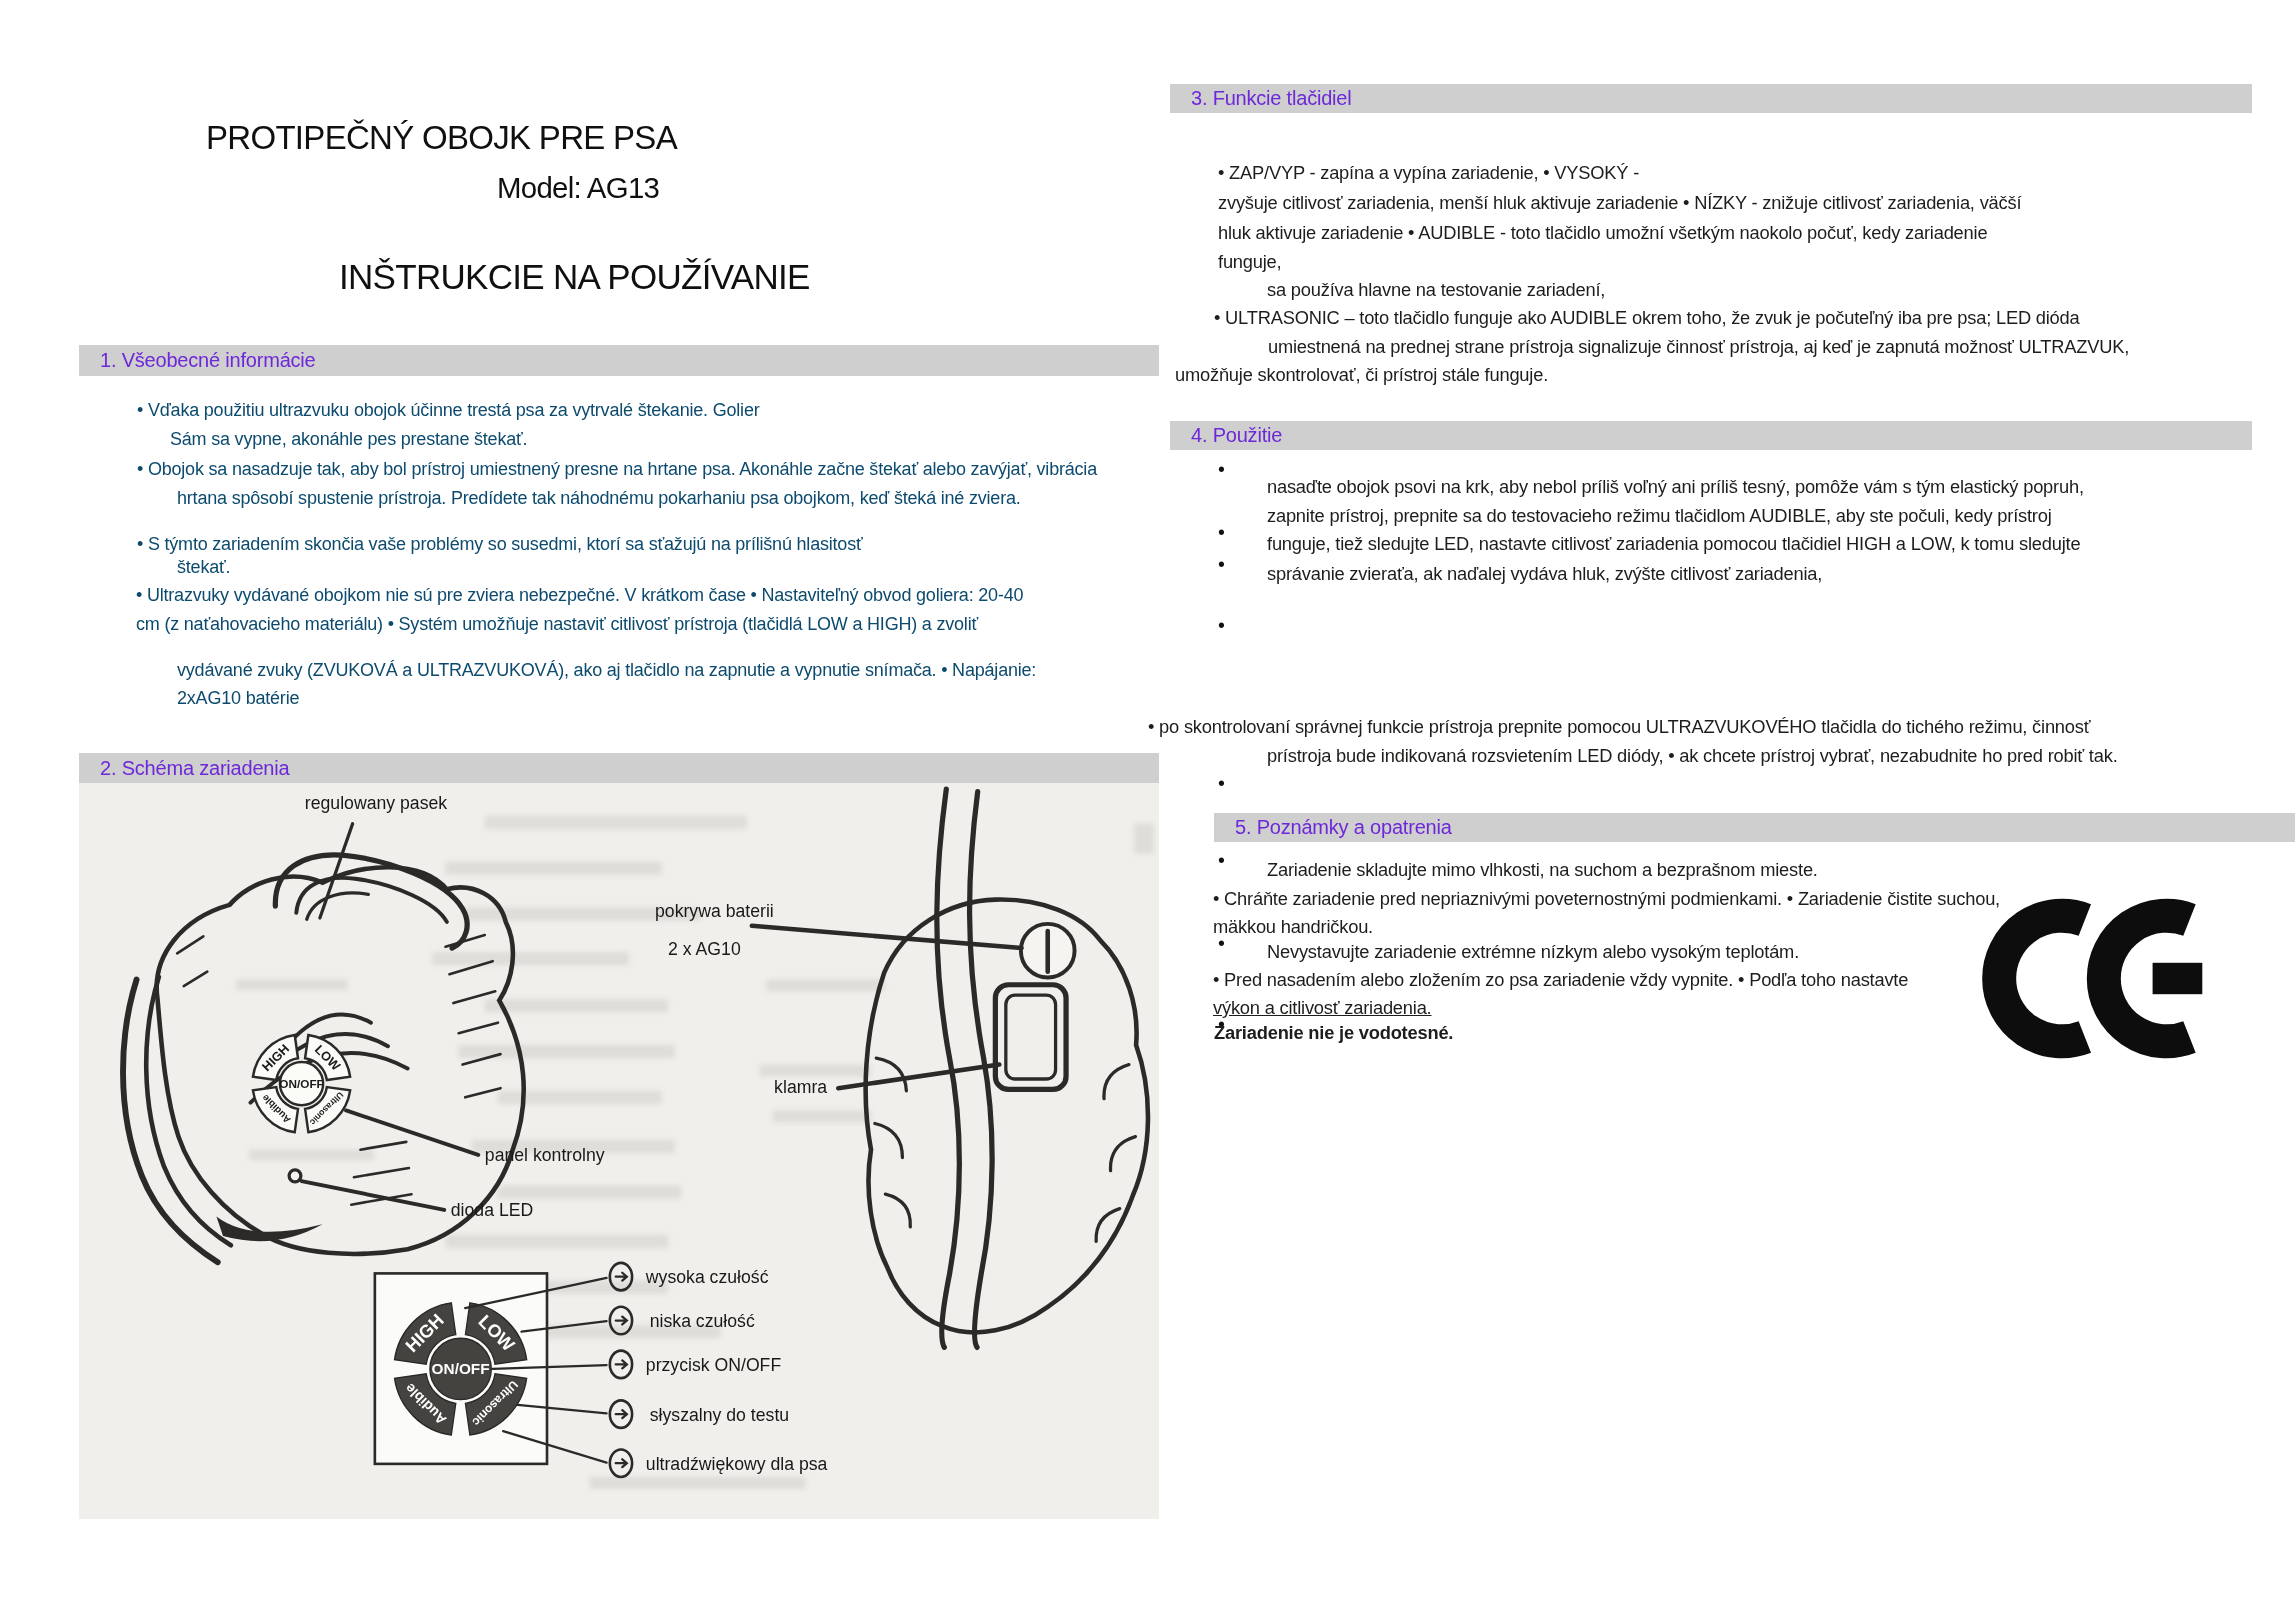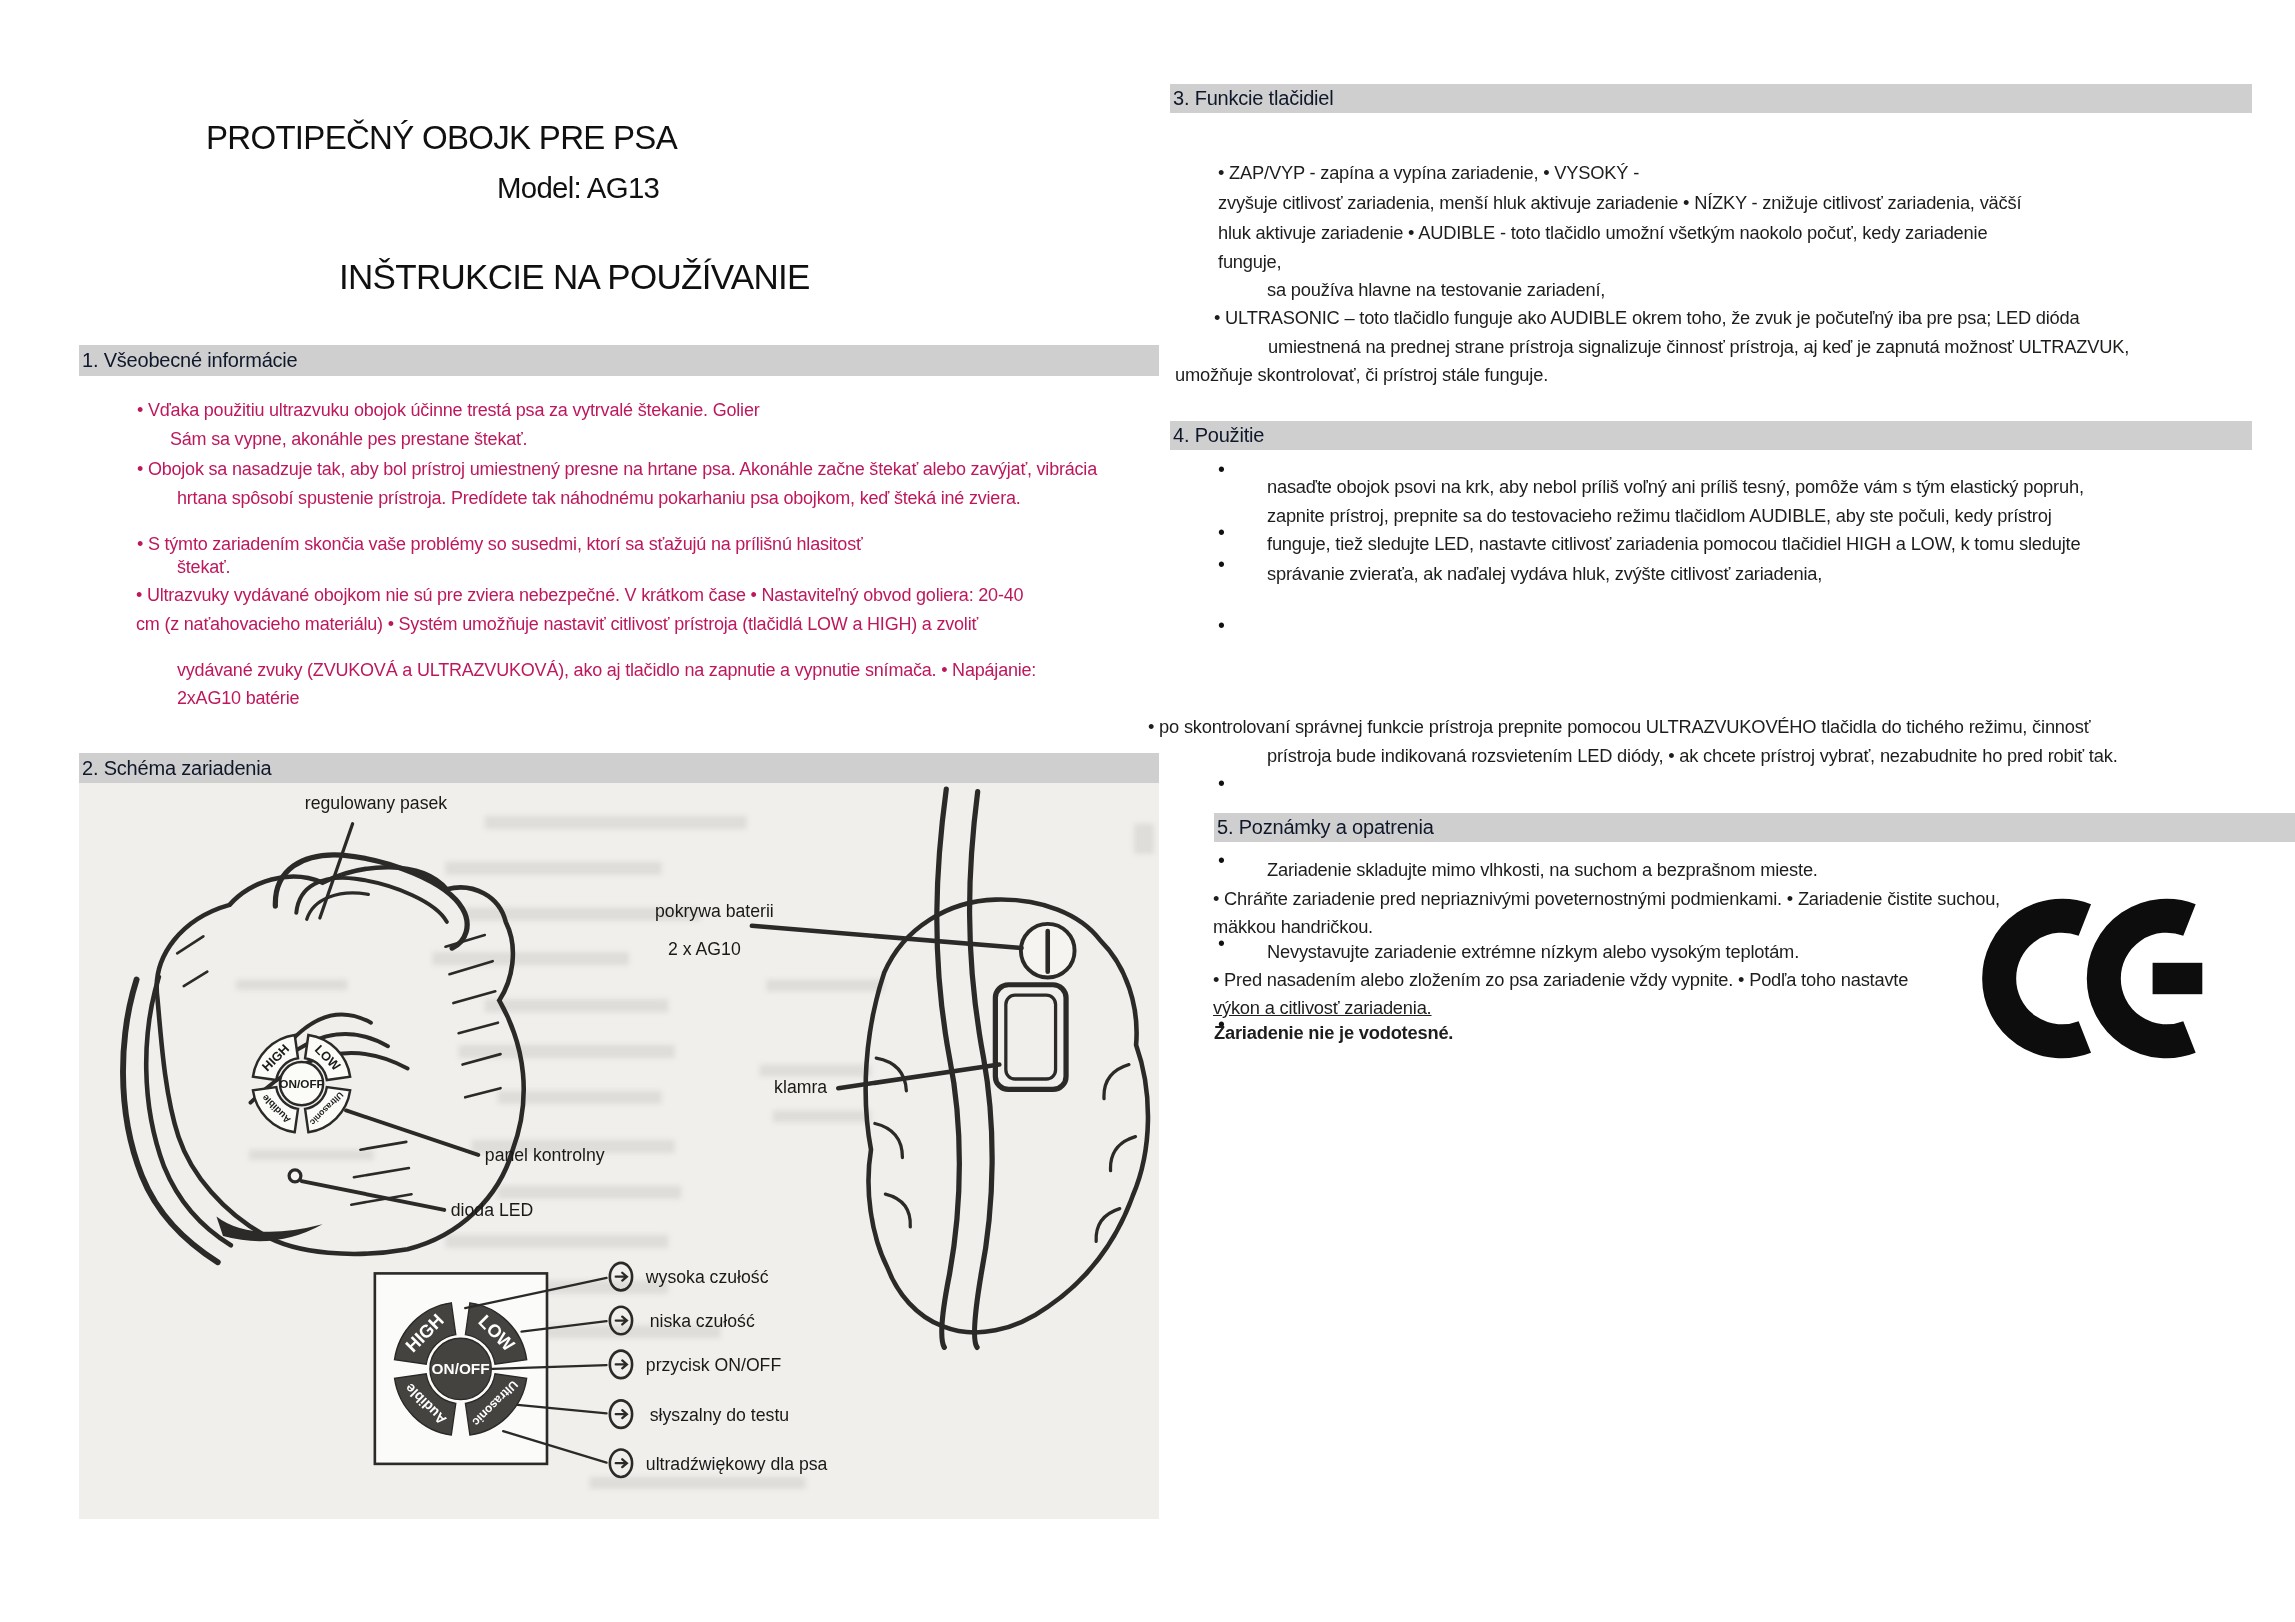--- a/index.html
+++ b/index.html
@@ -1,25 +1,25 @@
 <!DOCTYPE html>
 <html style="font-size:10.5px"><head>
 <meta charset="utf-8">
 <style>
   html,body{margin:0;padding:0;}
   body{
     width:2295px;height:1622px;position:relative;background:#ffffff;
     font-family:"Liberation Sans","DejaVu Sans",sans-serif;color:#1d1d1b;
     overflow:hidden;
   }
-  .ln{position:absolute;white-space:nowrap;font-size:18px;letter-spacing:-0.2px;color:#be185d;}
+  .ln{position:absolute;white-space:nowrap;font-size:18px;letter-spacing:-0.2px;color:#0c4a6e;}
   .rln{position:absolute;white-space:nowrap;font-size:18.3px;letter-spacing:-0.2px;color:#1d1d1b;}
   .dot{position:absolute;font-size:19.6px;color:#111;}
   .bar{position:absolute;background:#cfcfcf;height:31px;display:flex;align-items:center;}
-  .bar span{font-size:20px;color:#0f172a;padding-left:3px;letter-spacing:-0.2px;}
+  .bar span{font-size:20px;color:#6d28d9;padding-left:21px;letter-spacing:-0.2px;}
   .title1{position:absolute;left:206px;top:119px;font-size:33px;letter-spacing:-0.7px;color:#101010;}
   .title2{position:absolute;left:497px;top:171px;font-size:29.4px;letter-spacing:-0.7px;color:#101010;}
   .title3{position:absolute;left:339px;top:257px;font-size:35px;letter-spacing:-0.7px;color:#101010;}
   .scan{position:absolute;left:79px;top:783px;width:1080px;height:736px;background:#f0efec;}
   .scan svg{position:absolute;left:0;top:0;}
   .sketch-label{font-size:27px;fill:#191917;font-family:"Liberation Sans",sans-serif;}
   .seg{}
   .pad.dark .seg{fill:#454340;stroke:#2a2927;stroke-width:2;}
   .pad.dark .ctr{fill:#454340;stroke:#2a2927;stroke-width:2;}
   .pad.dark text{fill:#ffffff;font-weight:bold;font-family:"Liberation Sans",sans-serif;}

